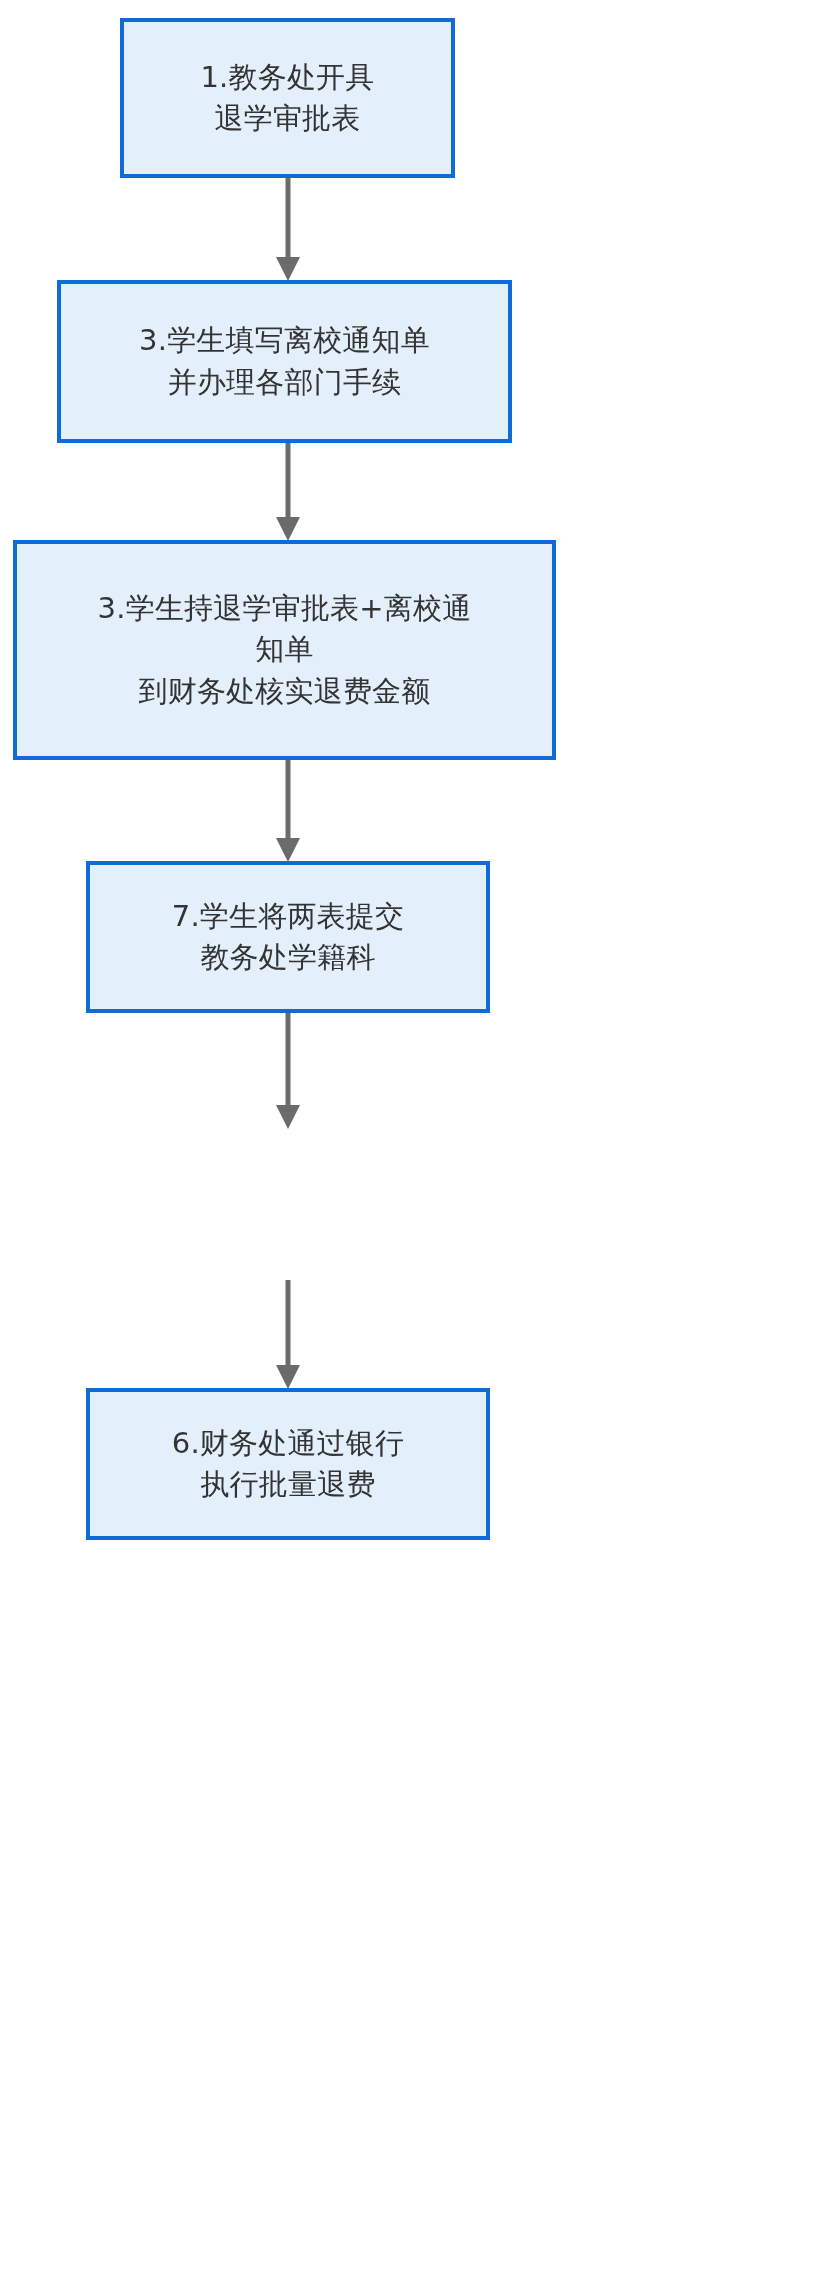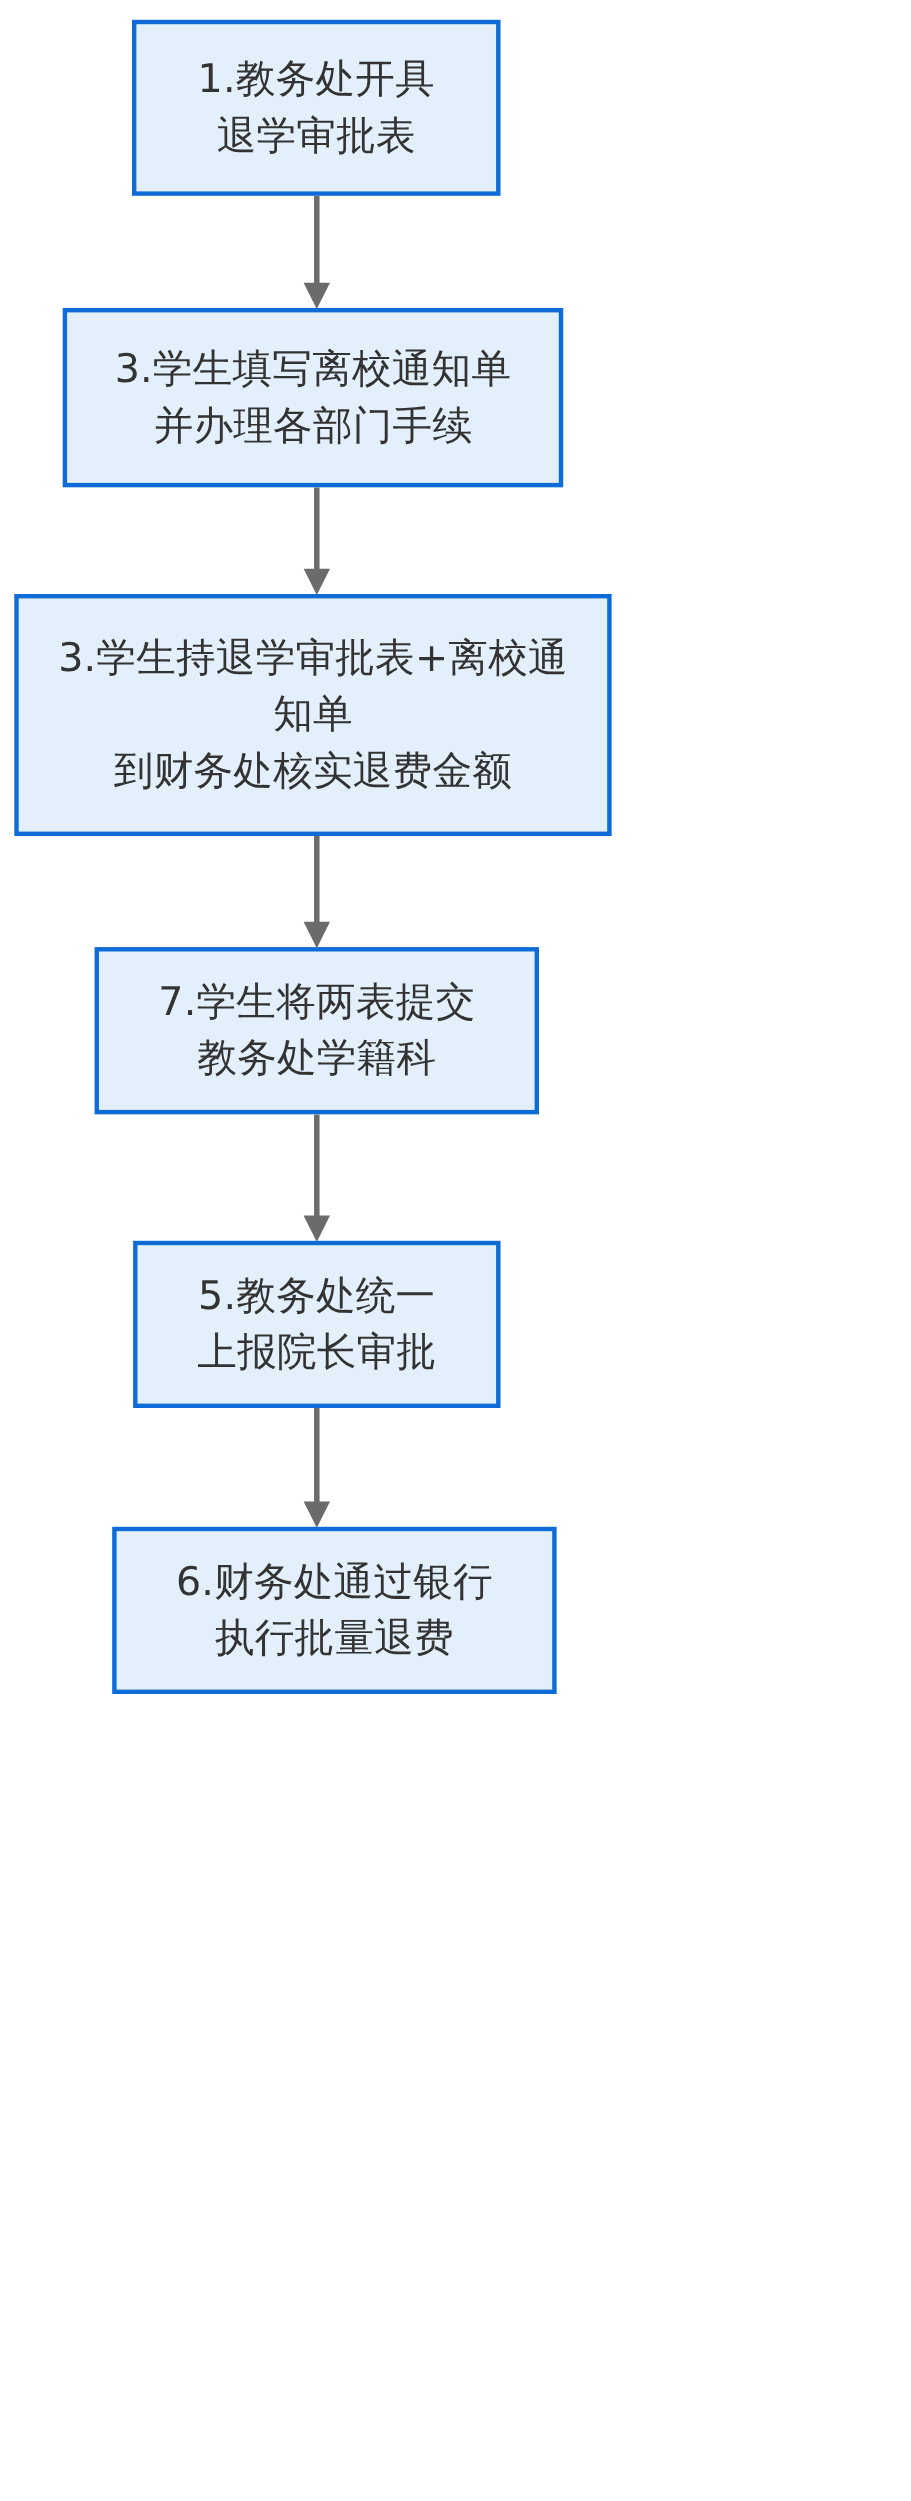--- a/index.html
+++ b/index.html
@@ -23,42 +23,42 @@
     background: #e3f0fc;
     border: 4px solid #0f6cd6;
     display: flex;
     align-items: center;
     justify-content: center;
     text-align: center;
     z-index: 2;
   }
   .node-text {
     color: #333333;
-    font-size: 36px;
+    font-size: 29px;
     line-height: 1.42;
     font-weight: 400;
     letter-spacing: 0.2px;
     white-space: pre-line;
     padding: 0 10px;
   }
   .flow-edge {
     position: absolute;
     z-index: 1;
   }
   .flow-edge svg {
     display: block;
     overflow: visible;
   }
   
   #node-1 { left: 120px;  top: 18px;   width: 335px; height: 160px; }
   #node-2 { left: 57px;   top: 280px;  width: 455px; height: 163px; }
   #node-3 { left: 13px;   top: 540px;  width: 543px; height: 220px; }
   #node-4 { left: 86px;   top: 861px;  width: 404px; height: 152px; }
   #node-5 { left: 121px;  top: 1128px; width: 334px; height: 152px; }
-  #node-6 { left: 102px;   top: 1388px; width: 404px; height: 152px; }
+  #node-6 { left: 86px;   top: 1388px; width: 404px; height: 152px; }
 
   #edge-1 { left: 268px; top: 178px;   width: 40px; height: 104px; }
   #edge-2 { left: 268px; top: 443px;   width: 40px; height: 99px;  }
   #edge-3 { left: 268px; top: 760px;   width: 40px; height: 103px; }
   #edge-4 { left: 268px; top: 1013px;  width: 40px; height: 117px; }
   #edge-5 { left: 268px; top: 1280px;  width: 40px; height: 110px; }
 </style>
 </head>
 <body>
 
@@ -106,24 +106,20 @@
 教务处学籍科</span>
   </div>
 
   <div class="flow-edge" id="edge-4">
     <svg width="40" height="117" viewBox="0 0 40 117" xmlns="http://www.w3.org/2000/svg">
       <line x1="20" y1="0" x2="20" y2="101" stroke="#6b6b6b" stroke-width="5"></line>
       <polygon points="20,116 8,92 32,92" fill="#6b6b6b"></polygon>
     </svg>
   </div>
 
-  <div class="flow-node" id="node-5">
-    <span class="node-text">5.教务处统一
-上报院长审批</span>
-  </div>
 
   <div class="flow-edge" id="edge-5">
     <svg width="40" height="110" viewBox="0 0 40 110" xmlns="http://www.w3.org/2000/svg">
       <line x1="20" y1="0" x2="20" y2="94" stroke="#6b6b6b" stroke-width="5"></line>
       <polygon points="20,109 8,85 32,85" fill="#6b6b6b"></polygon>
     </svg>
   </div>
 
   <div class="flow-node" id="node-6">
     <span class="node-text">6.财务处通过银行

